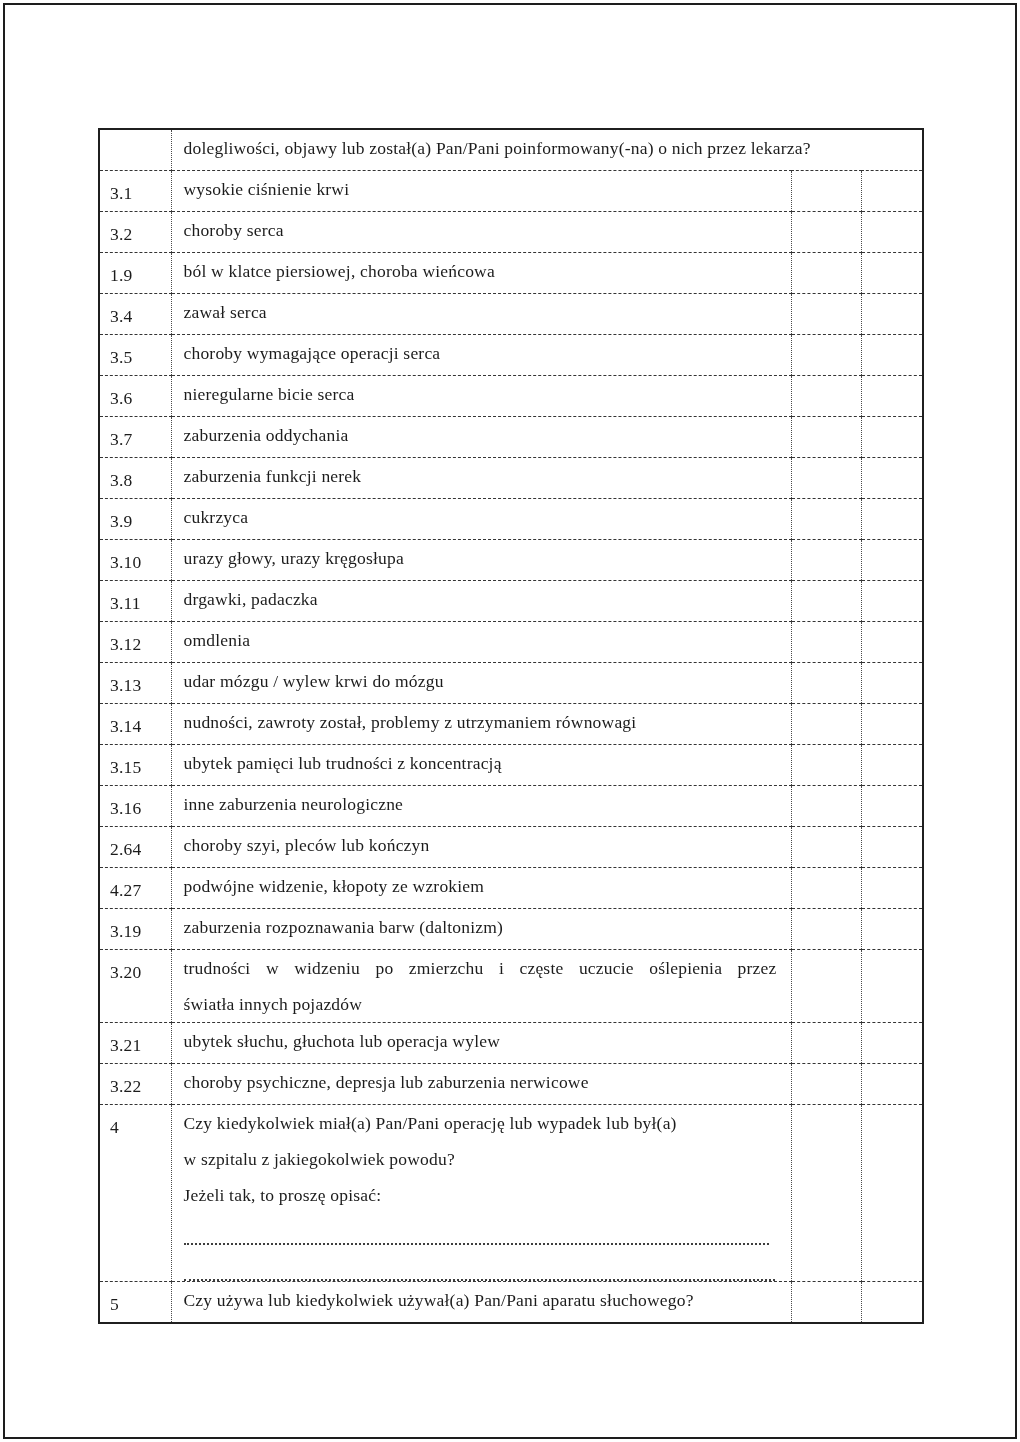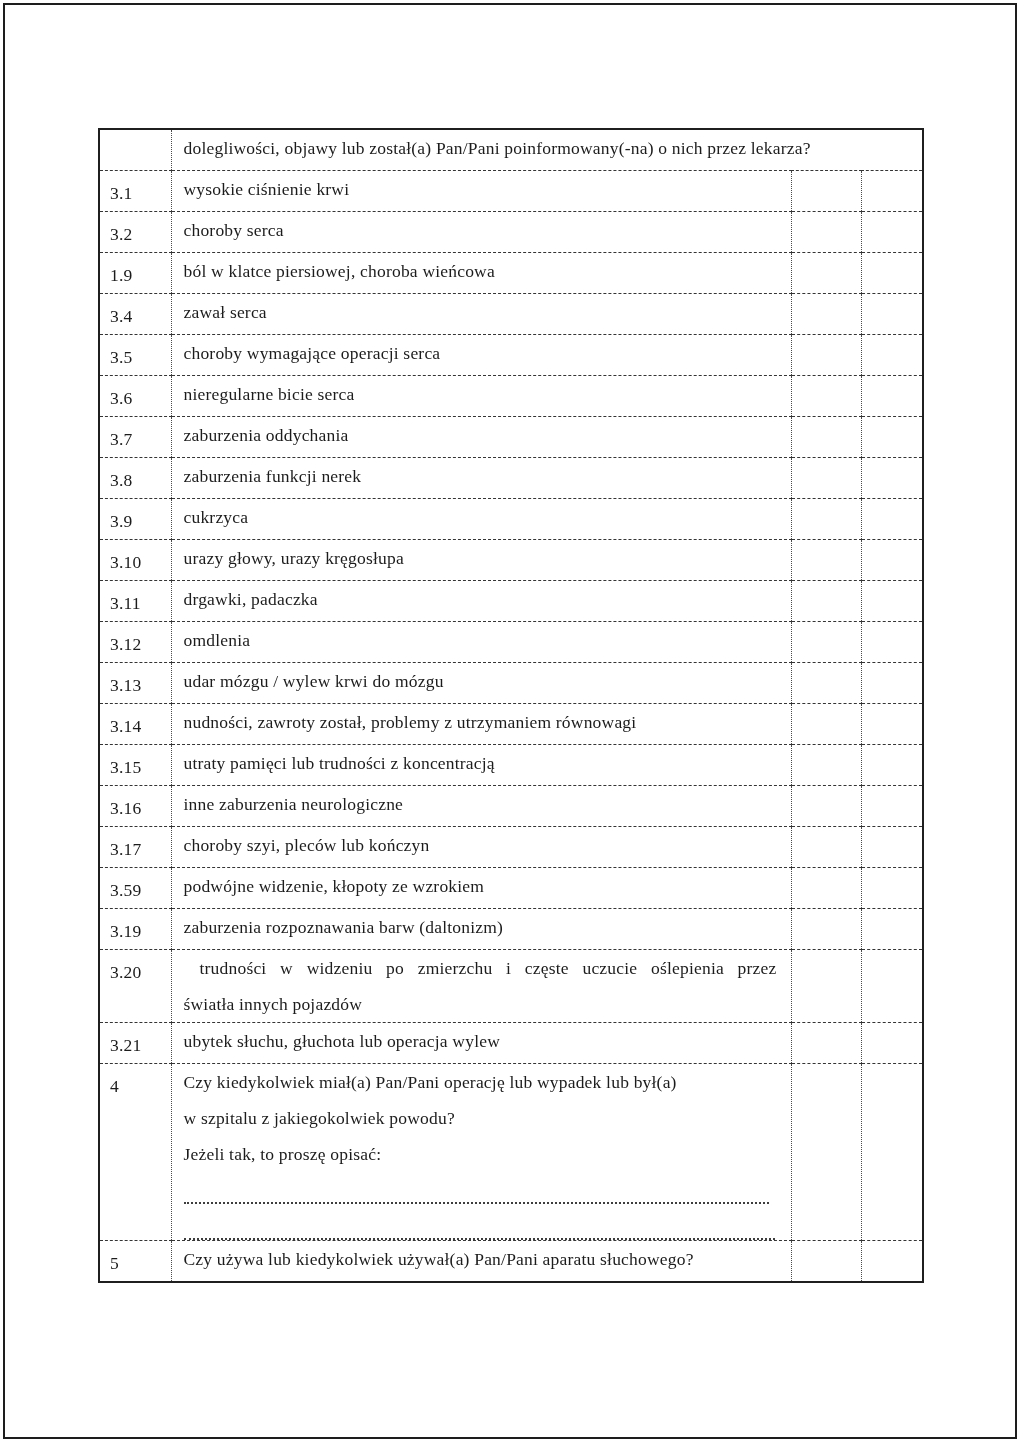--- a/index.html
+++ b/index.html
@@ -39,21 +39,21 @@
     font-size: 17.5px;
     line-height: 36px;
     letter-spacing: 0.2px;
   }
   tr.simple td, tr.header-row td { height: 36px; }
   td.num { padding: 4px 4px 0 10px; }
   td.txt { padding: 0 14px 0 12px; }
   td.hdr { padding: 0 18px 0 12px; }
   td.ans { padding: 0; }
   .line { line-height: 36px; white-space: nowrap; overflow: visible; }
-  .jfl { text-align: justify; text-align-last: justify; white-space: normal; margin-left: 16px; }
+  .jfl { text-align: justify; text-align-last: justify; white-space: normal; }
   .dots {
     height: 30px;
     border-bottom: 2px dotted #3e3e3e;
     margin-right: 8px;
   }
   .dots.second {
     height: 34px;
     margin-right: 2px;
   }
 </style>
@@ -153,38 +153,38 @@
         <td class="ans"></td>
       </tr>
       <tr class="simple">
         <td class="num">3.14</td>
         <td class="txt">nudności, zawroty został, problemy z utrzymaniem równowagi</td>
         <td class="ans"></td>
         <td class="ans"></td>
       </tr>
       <tr class="simple">
         <td class="num">3.15</td>
-        <td class="txt">utraty pamięci lub trudności z koncentracją</td>
+        <td class="txt">ubytek pamięci lub trudności z koncentracją</td>
         <td class="ans"></td>
         <td class="ans"></td>
       </tr>
       <tr class="simple">
         <td class="num">3.16</td>
         <td class="txt">inne zaburzenia neurologiczne</td>
         <td class="ans"></td>
         <td class="ans"></td>
       </tr>
       <tr class="simple">
-        <td class="num">3.17</td>
+        <td class="num">2.64</td>
         <td class="txt">choroby szyi, pleców lub kończyn</td>
         <td class="ans"></td>
         <td class="ans"></td>
       </tr>
       <tr class="simple">
-        <td class="num">3.59</td>
+        <td class="num">4.27</td>
         <td class="txt">podwójne widzenie, kłopoty ze wzrokiem</td>
         <td class="ans"></td>
         <td class="ans"></td>
       </tr>
       <tr class="simple">
         <td class="num">3.19</td>
         <td class="txt">zaburzenia rozpoznawania barw (daltonizm)</td>
         <td class="ans"></td>
         <td class="ans"></td>
       </tr>
@@ -193,20 +193,26 @@
         <td class="txt">
           <div class="line jfl">trudności w widzeniu po zmierzchu i częste uczucie oślepienia przez</div>
           <div class="line">światła innych pojazdów</div>
         </td>
         <td class="ans"></td>
         <td class="ans"></td>
       </tr>
       <tr class="simple">
         <td class="num">3.21</td>
         <td class="txt">ubytek słuchu, głuchota lub operacja wylew</td>
+        <td class="ans"></td>
+        <td class="ans"></td>
+      </tr>
+      <tr class="simple">
+        <td class="num">3.22</td>
+        <td class="txt">choroby psychiczne, depresja lub zaburzenia nerwicowe</td>
         <td class="ans"></td>
         <td class="ans"></td>
       </tr>
       <tr>
         <td class="num">4</td>
         <td class="txt">
           <div class="line">Czy kiedykolwiek miał(a) Pan/Pani operację lub wypadek lub był(a)</div>
           <div class="line">w szpitalu z jakiegokolwiek powodu?</div>
           <div class="line">Jeżeli tak, to proszę opisać:</div>
           <div class="dots"></div>

